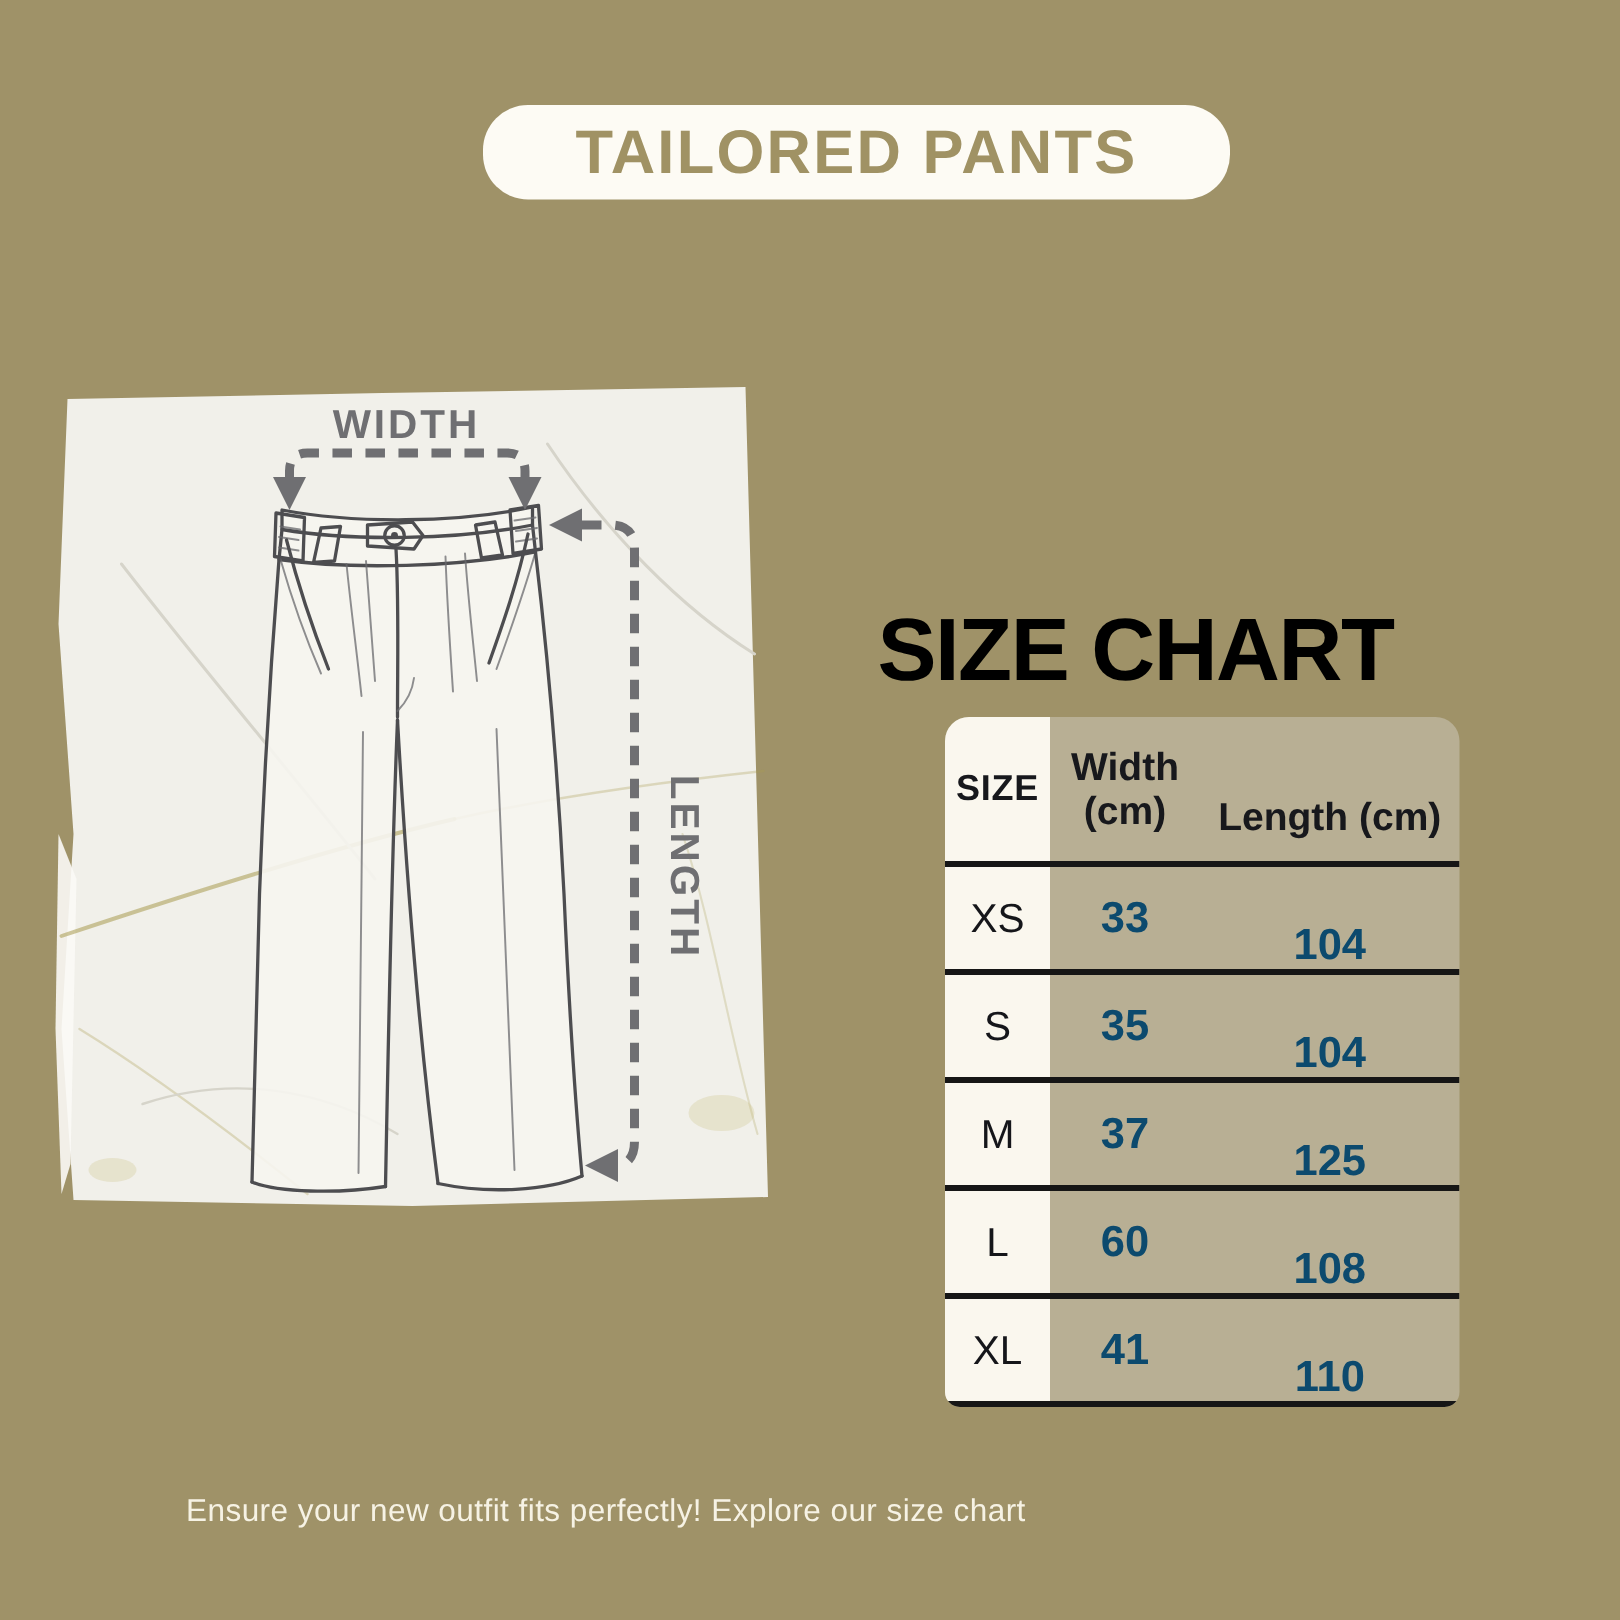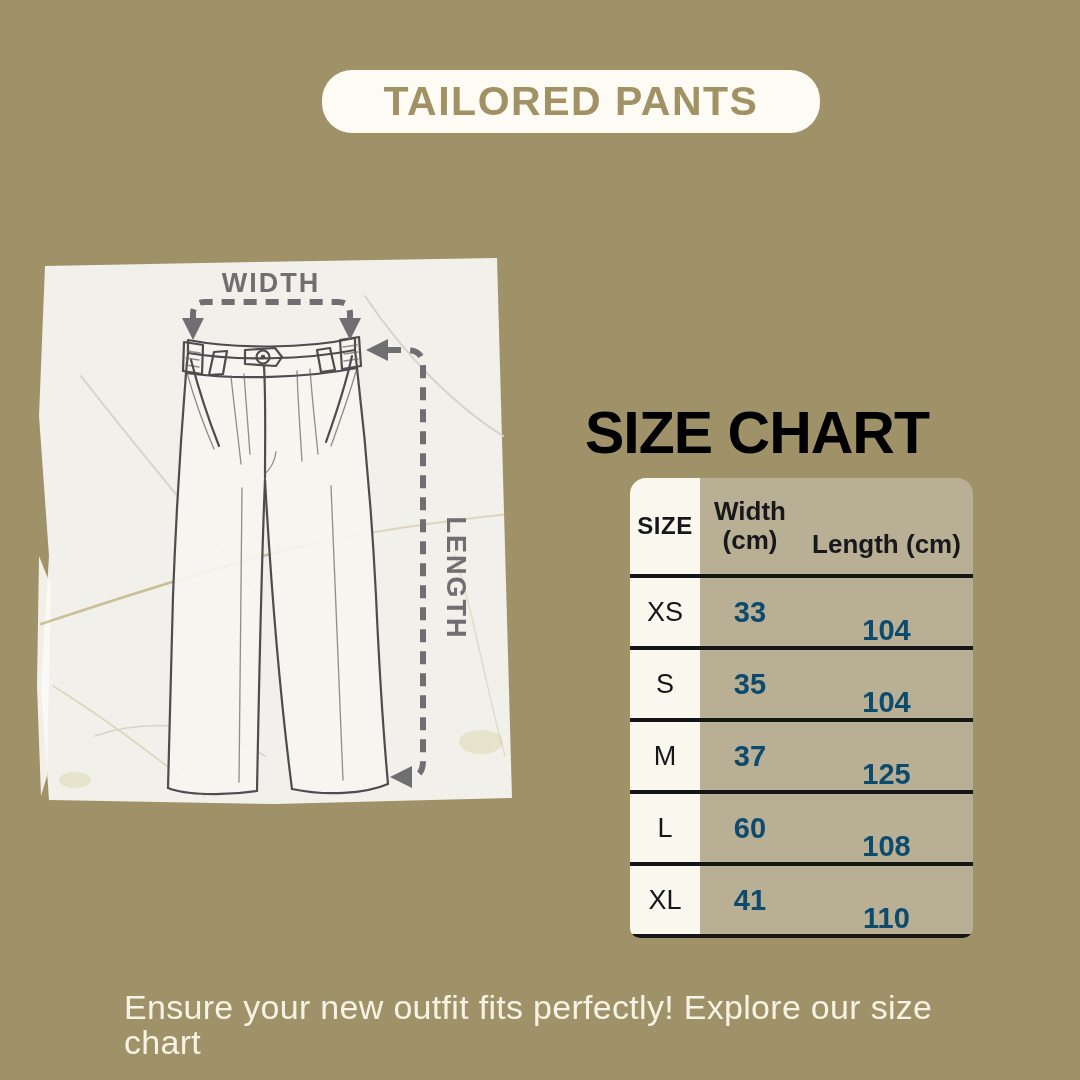--- a/index.html
+++ b/index.html
@@ -41,21 +41,21 @@
   .col-size{width:70px;background:#faf7ee;}
   .col-width{width:100px;}
   .col-length{width:173px;margin-top:37px;}
   .thead .cell{font-weight:700;font-size:26px;line-height:1.12;color:#17181c;}
   .thead .col-size{font-size:24px;letter-spacing:.5px;}
   .body-size{font-weight:400;font-size:27px;color:#15161a;}
   .body-num{font-weight:700;font-size:29px;color:#0c4a6e;}
   
   .footer{
     position:absolute;left:124px;top:990px;width:880px;margin:0;
-    color:#f6f2e4;font-size:34px;line-height:35px;font-weight:400;
+    color:#f6f2e4;font-size:21px;line-height:35px;font-weight:400;
     letter-spacing:.3px;
   }
   
   .paper-base{fill:#f1f0ea;}
   .pant-line{fill:none;stroke:#4d4d50;stroke-width:2.2;stroke-linecap:round;stroke-linejoin:round;}
   .pant-thin{fill:none;stroke:#6a6a6e;stroke-width:1.3;stroke-linecap:round;opacity:.75;}
   .measure{fill:none;stroke:#6f6f72;stroke-width:6;stroke-dasharray:13 9;}
   .measure-head{fill:#6f6f72;stroke:none;}
   .measure-text{fill:#6f6f72;font-family:"Liberation Sans",sans-serif;font-size:27px;font-weight:700;letter-spacing:2px;}
   .crease-olive{fill:none;stroke:#a89a4f;stroke-linecap:round;}

